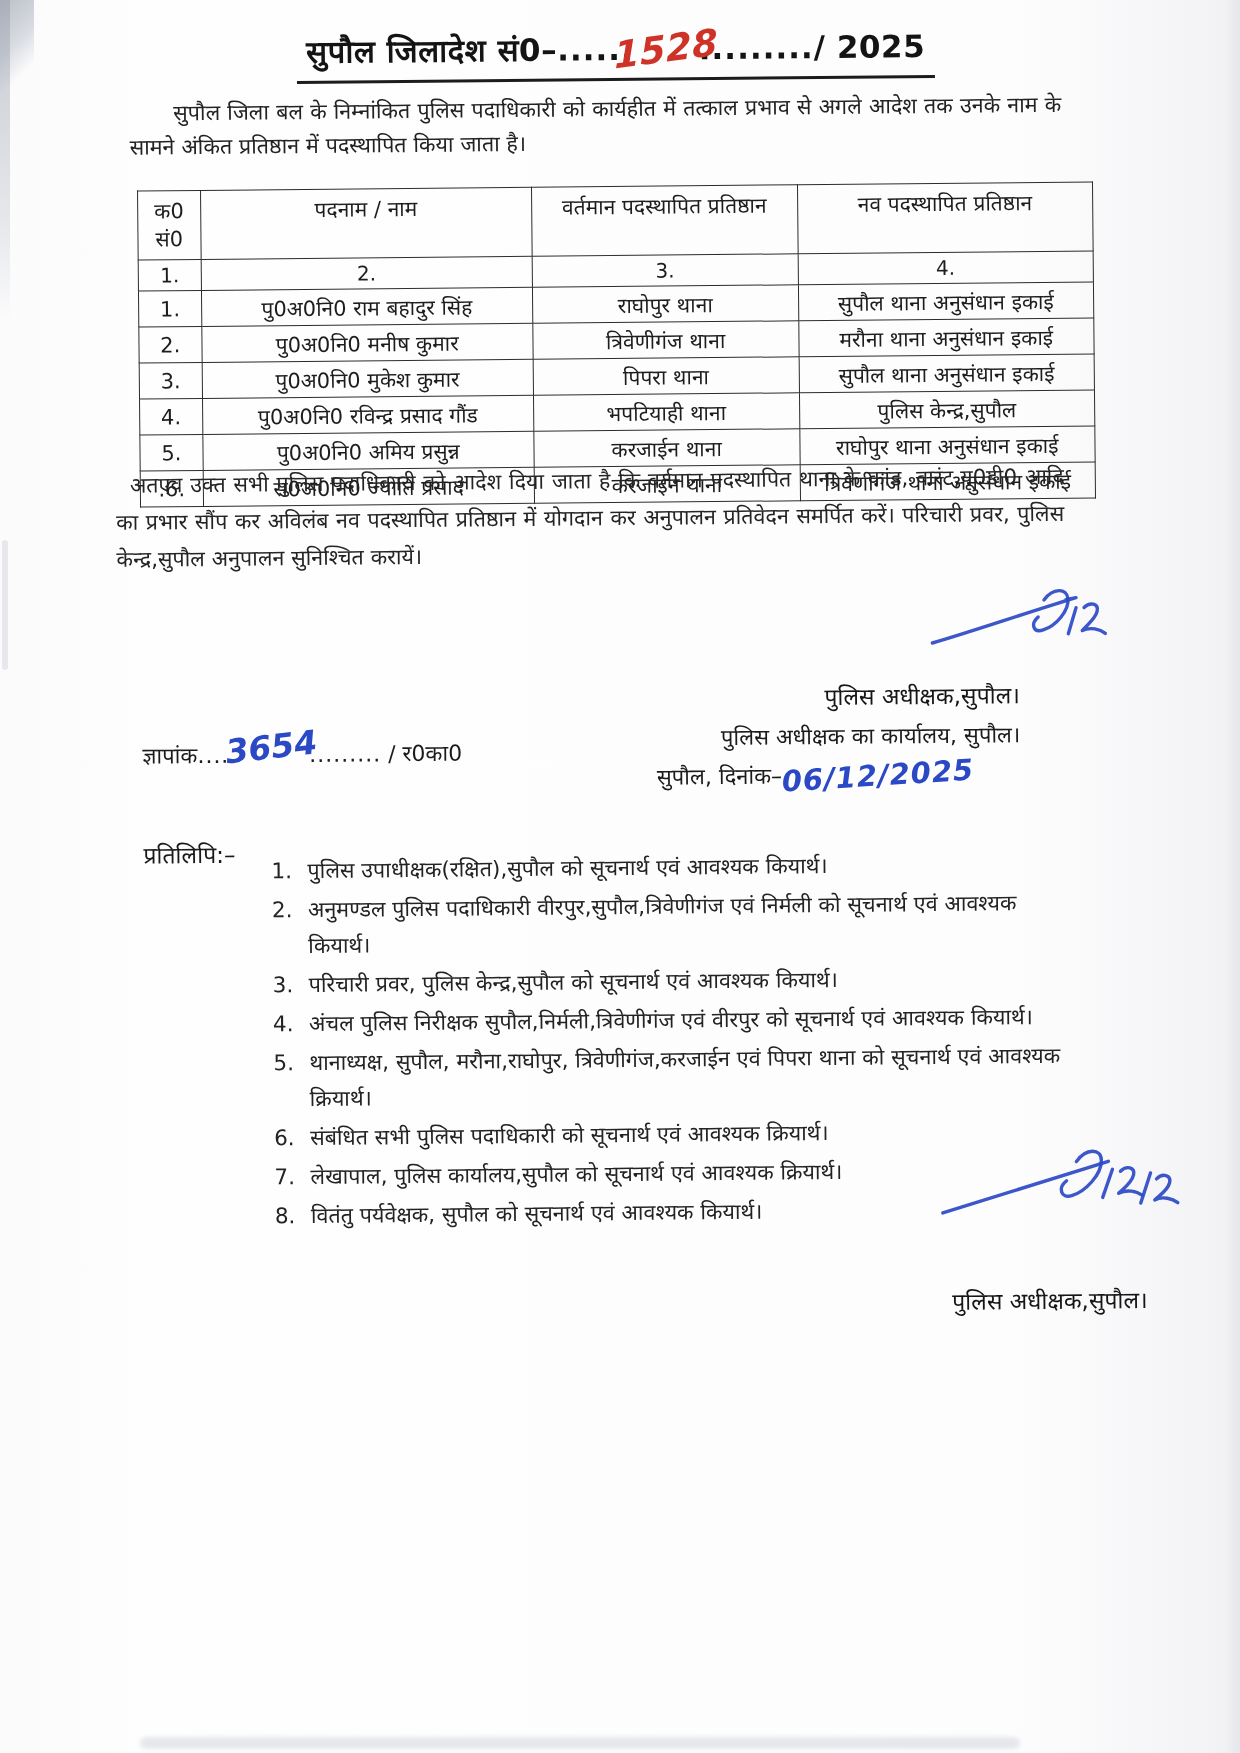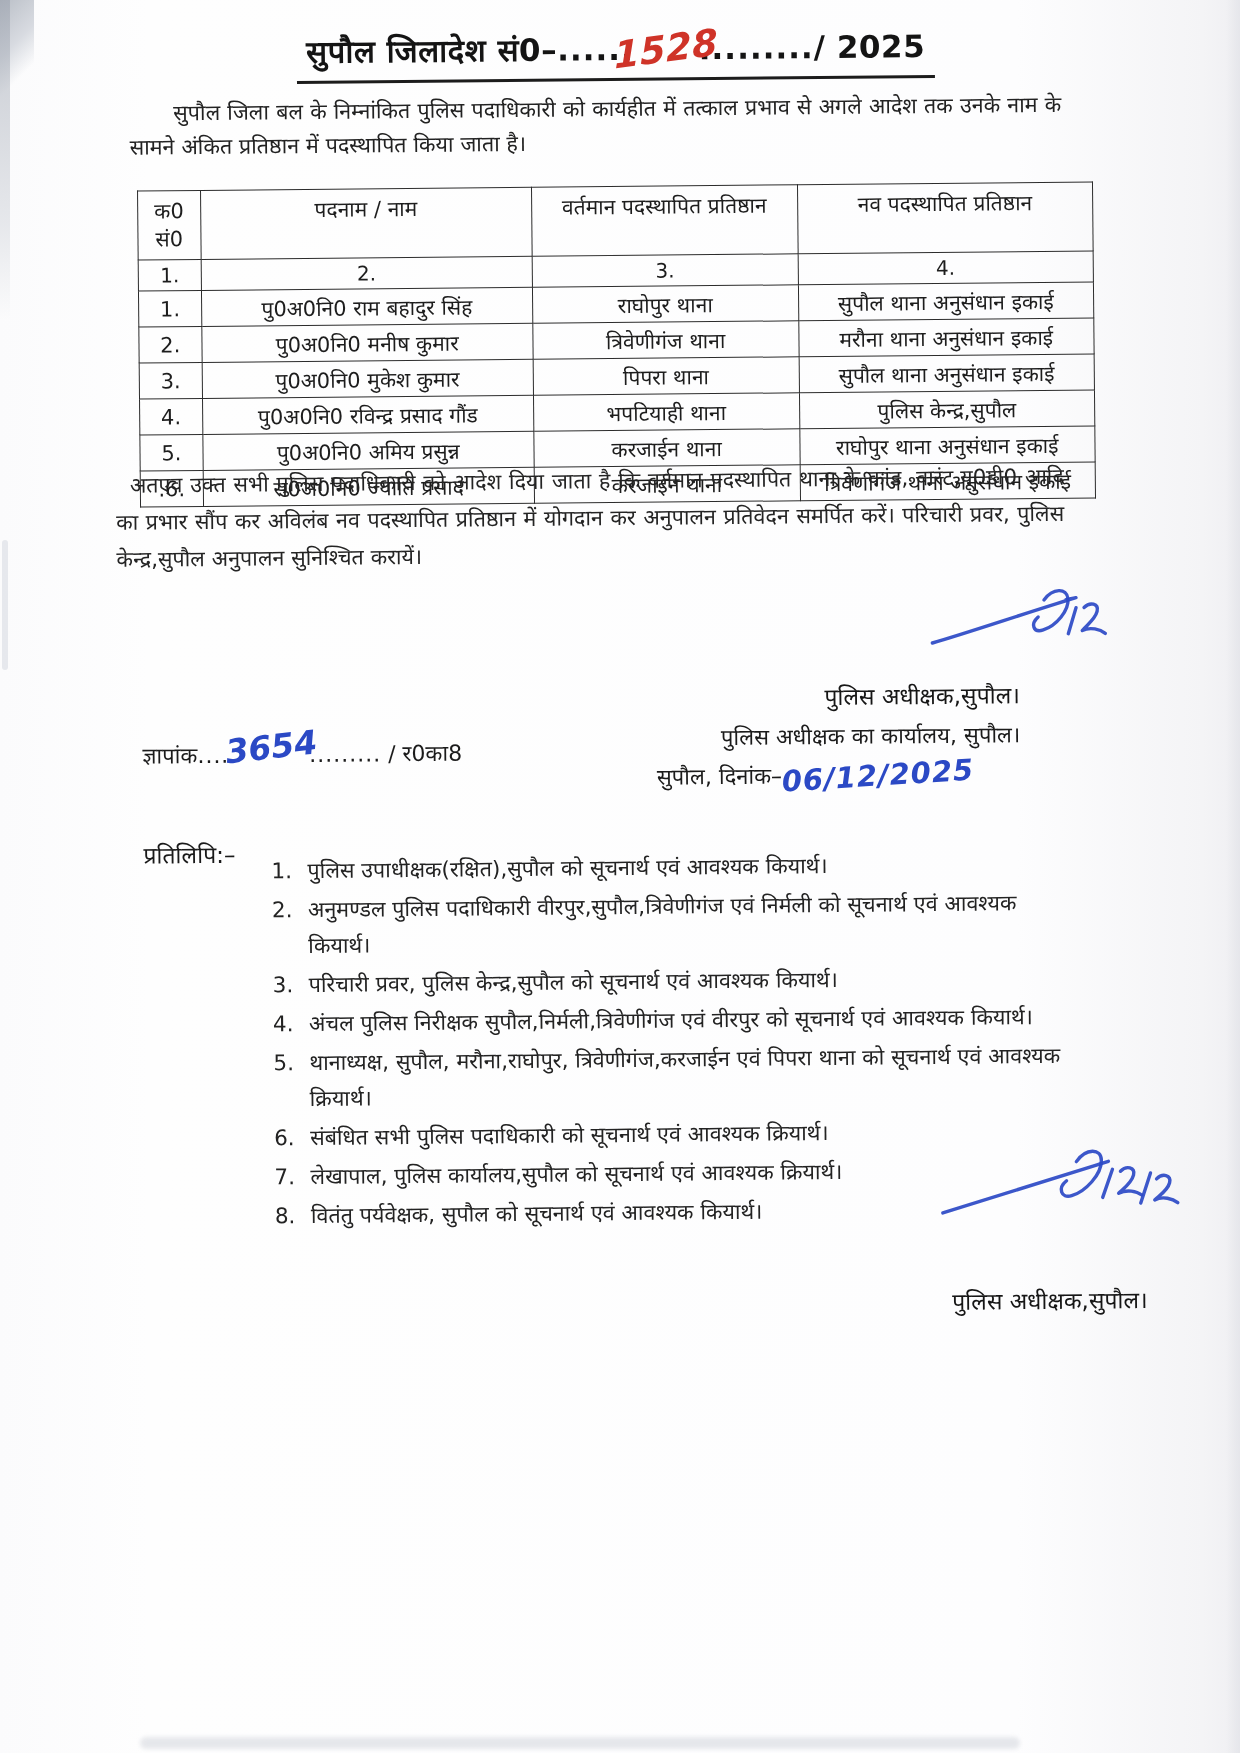--- a/index.html
+++ b/index.html
@@ -153,21 +153,21 @@
         <path d="M6,64 C42,54 96,36 150,20 L140,22"></path>
         <path d="M118,22 C127,10 141,10 142,21 C143,33 130,48 117,52 C107,55 104,46 112,39"></path>
         <path d="M150,30 L142,56"></path>
         <path d="M158,30 C164,24 173,26 171,34 C169,42 160,48 156,53 C164,49 174,52 179,56"></path>
       </svg>
     </div>
     <div class="abs sp-label-1">पुलिस अधीक्षक,सुपौल।</div>
 
     <div class="abs office-1">पुलिस अधीक्षक का कार्यालय, सुपौल।</div>
     <div class="abs memo">
-      <span>ज्ञापांक</span><span class="dots">....</span><span class="hw hw-blue hw-num">3654</span><span class="dots">.........</span><span> / र0का8</span>
+      <span>ज्ञापांक</span><span class="dots">....</span><span class="hw hw-blue hw-num">3654</span><span class="dots">.........</span><span> / र0का0</span>
     </div>
     <div class="abs dateline">
       <span>सुपौल, दिनांक–</span><span class="hw hw-blue hw-date">06/12/2025</span>
     </div>
 
     <div class="abs copy-head">प्रतिलिपि:–</div>
     <div class="abs copy-list">
       <div class="copy-item">
         <span class="num">1.</span>
         <span class="txt">पुलिस उपाधीक्षक(रक्षित),सुपौल को सूचनार्थ एवं आवश्यक कियार्थ।</span>

